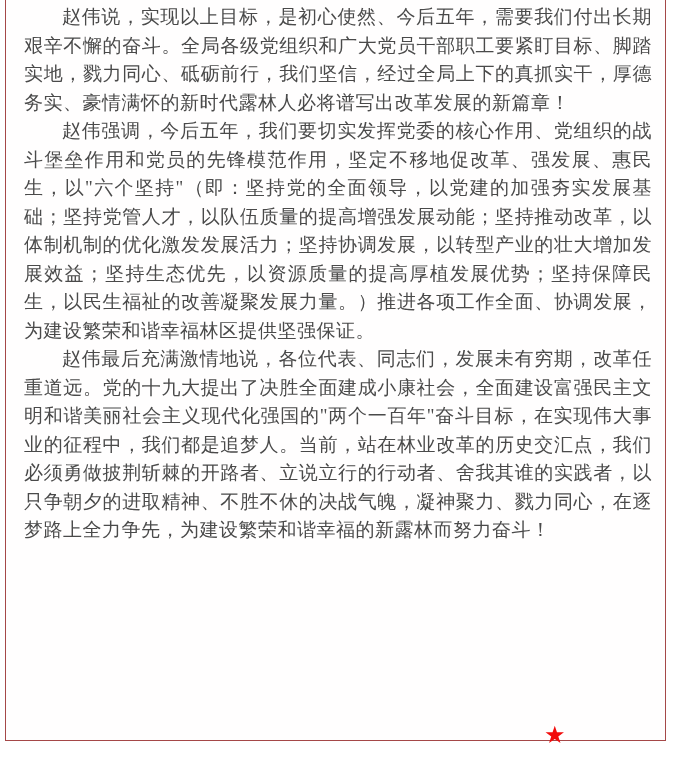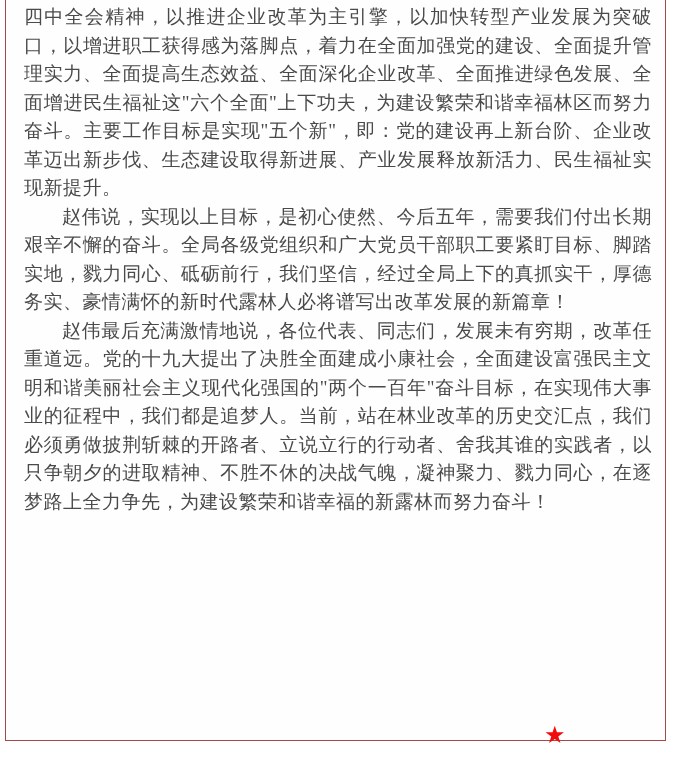--- a/index.html
+++ b/index.html
@@ -51,18 +51,18 @@
     color: #f20b0b;
     z-index: 2;
   }
 </style>
 </head>
 <body>
 
 <div class="frame"></div>
 
 <div class="article">
-  <p class="no-indent">四中全会精神，以推进企业改革为主引擎，以加快转型产业发展为突破口，以增进职工获得感为落脚点，着力在全面加强党的建设、全面提升管理实力、全面提高生态效益、全面深化企业改革、全面推进绿色发展、全面增进民生福祉这"六个全面"上下功夫，为建设繁荣和谐幸福林区而努力奋斗。主要工作目标是实现"五个新"，即：党的建设再上新台阶、企业改革迈出新步伐、生态建设取得新进展、产业发展释放新活力、民生福祉实现新提升。</p>
   <p>赵伟说，实现以上目标，是初心使然、今后五年，需要我们付出长期艰辛不懈的奋斗。全局各级党组织和广大党员干部职工要紧盯目标、脚踏实地，戮力同心、砥砺前行，我们坚信，经过全局上下的真抓实干，厚德务实、豪情满怀的新时代露林人必将谱写出改革发展的新篇章！</p>
+  <p>赵伟强调，今后五年，我们要切实发挥党委的核心作用、党组织的战斗堡垒作用和党员的先锋模范作用，坚定不移地促改革、强发展、惠民生，以"六个坚持"（即：坚持党的全面领导，以党建的加强夯实发展基础；坚持党管人才，以队伍质量的提高增强发展动能；坚持推动改革，以体制机制的优化激发发展活力；坚持协调发展，以转型产业的壮大增加发展效益；坚持生态优先，以资源质量的提高厚植发展优势；坚持保障民生，以民生福祉的改善凝聚发展力量。）推进各项工作全面、协调发展，为建设繁荣和谐幸福林区提供坚强保证。</p>
   <p>赵伟最后充满激情地说，各位代表、同志们，发展未有穷期，改革任重道远。党的十九大提出了决胜全面建成小康社会，全面建设富强民主文明和谐美丽社会主义现代化强国的"两个一百年"奋斗目标，在实现伟大事业的征程中，我们都是追梦人。当前，站在林业改革的历史交汇点，我们必须勇做披荆斩棘的开路者、立说立行的行动者、舍我其谁的实践者，以只争朝夕的进取精神、不胜不休的决战气魄，凝神聚力、戮力同心，在逐梦路上全力争先，为建设繁荣和谐幸福的新露林而努力奋斗！</p>
 </div>
 
 <div class="star">★</div>
 
 </body></html>

